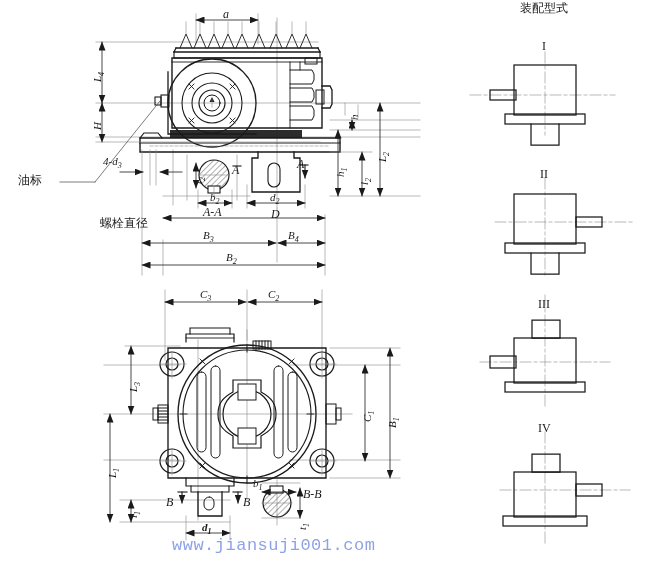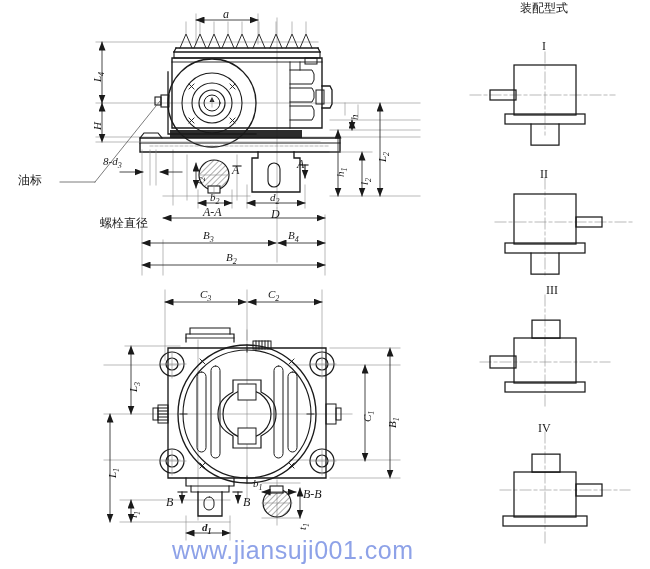--- a/index.html
+++ b/index.html
@@ -19,23 +19,23 @@
     color:#1a1a1a;
     white-space:nowrap;
     line-height:1;
   }
   .lbl.up{ transform:rotate(-90deg); transform-origin:left top; }
   .lbl.cn{ font-style:normal; font-family:Liberation Sans, sans-serif; font-size:12px; }
   .lbl.rom{ font-style:normal; font-family:"Liberation Serif", serif; font-size:12px;}
   .lbl sub{ font-size:8px; font-style:italic; }
   .wm{
     position:absolute;
-    font-family:Liberation Sans, sans-serif;
+    font-family:Liberation Mono, monospace;
     font-style:normal;
-    font-size:25px;
+    font-size:17px;
     color:#8ea2e8;
     letter-spacing:0.5px;
     white-space:nowrap;
   }
 </style>
 </head>
 <body>
 
 <div id="root">
 
@@ -407,27 +407,27 @@
       <rect x="503" y="516" width="84" height="10" stroke-width="1.25"></rect>
     </g>
 
     </g>
   </svg>
 
   <div class="lbl cn" style="left:520px;top:2px;">装配型式</div>
 
   <div class="lbl rom" style="left:542px;top:40px;">I</div>
   <div class="lbl rom" style="left:540px;top:168px;">II</div>
-  <div class="lbl rom" style="left:538px;top:284px;margin-left:8px;">III</div>
+  <div class="lbl rom" style="left:538px;top:298px;">III</div>
   <div class="lbl rom" style="left:538px;top:422px;text-align:center;">IV</div>
 
   <div class="lbl cn" style="left:18px;top:174px;">油标</div>
   <div class="lbl cn" style="left:100px;top:174px;margin-top:43px;">螺栓直径</div>
   <div class="lbl" style="left:103px;top:156px;">
-    <span>8-d</span><sub>3</sub>
+    <span>4-d</span><sub>3</sub>
   </div>
 
   <div class="lbl" style="left:223px;top:8px;font-size:12px;">a</div>
 
   <div class="lbl up" style="left:92px;top:82px;">
     <span>L</span><sub>4</sub>
   </div>
   <div class="lbl up" style="left:92px;top:130px;">H</div>
 
   <div class="lbl up" style="left:349px;top:120px;">h</div>

